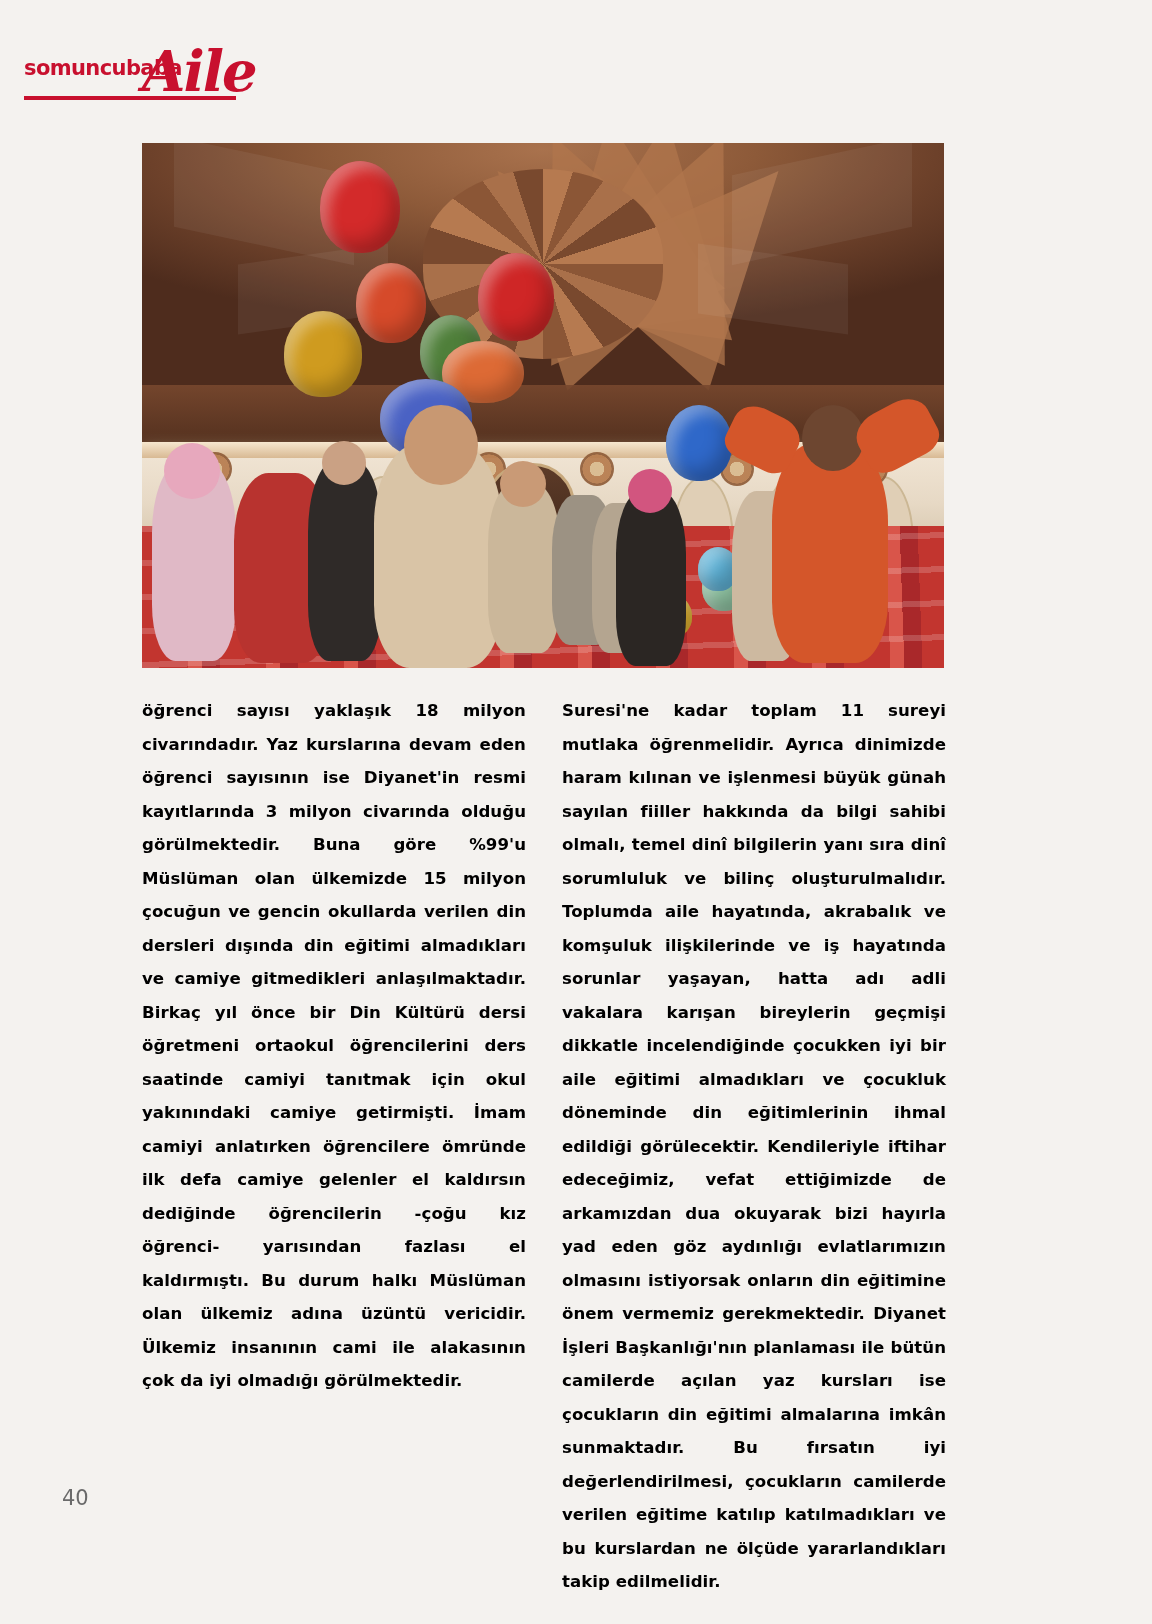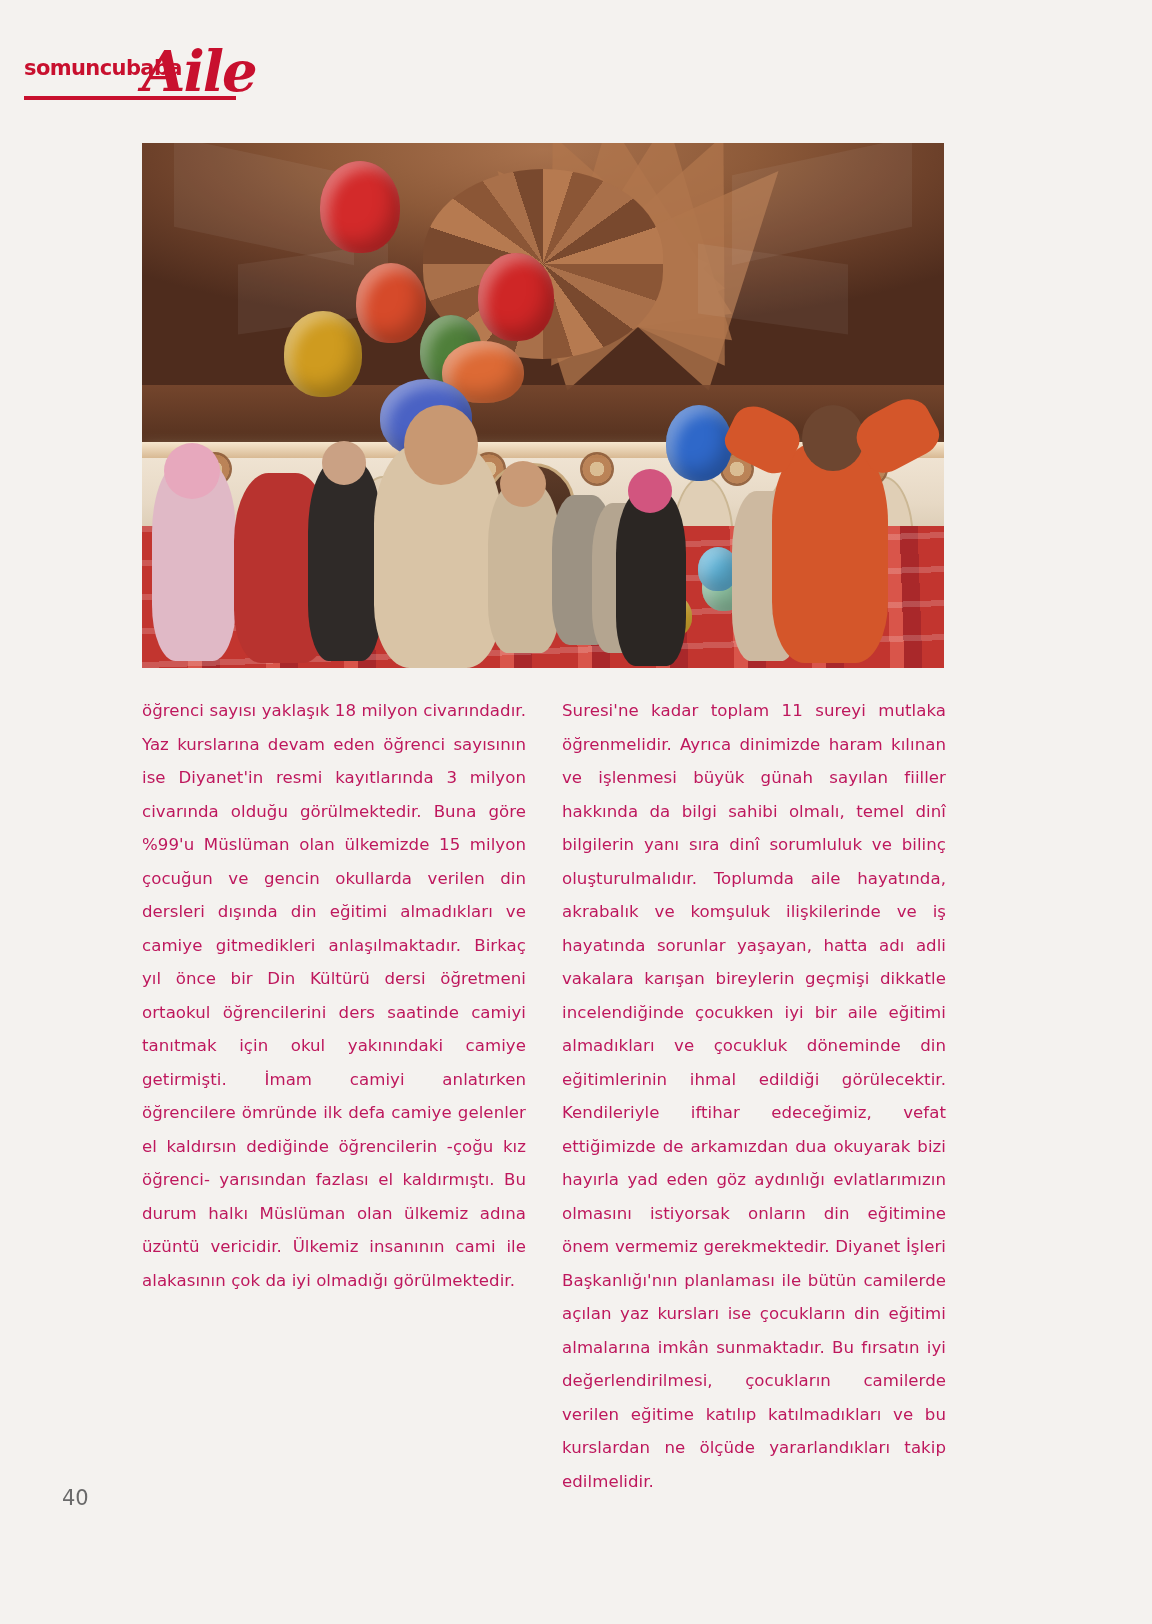--- a/index.html
+++ b/index.html
@@ -195,30 +195,31 @@
     gap: 36px;
   }
   .col {
     width: 384px;
   }
   .col p {
     margin: 0 0 16px 0;
     font-family: "DejaVu Sans", sans-serif;
     font-size: 16.6px;
     line-height: 33.5px;
-    color: #be185d;
+    color: #000000;
     text-align: justify;
     text-justify: inter-word;
     letter-spacing: 0.05px;
   }
   .col p.indent {
     text-indent: 34px;
   }
   .col p:last-child {
     margin-bottom: 0;
+    font-weight: bold;
   }
 
   
   .folio {
     position: absolute;
     left: 62px;
     top: 1486px;
     font-family: "DejaVu Sans", sans-serif;
     font-size: 21px;
     color: #6a6a6a;

